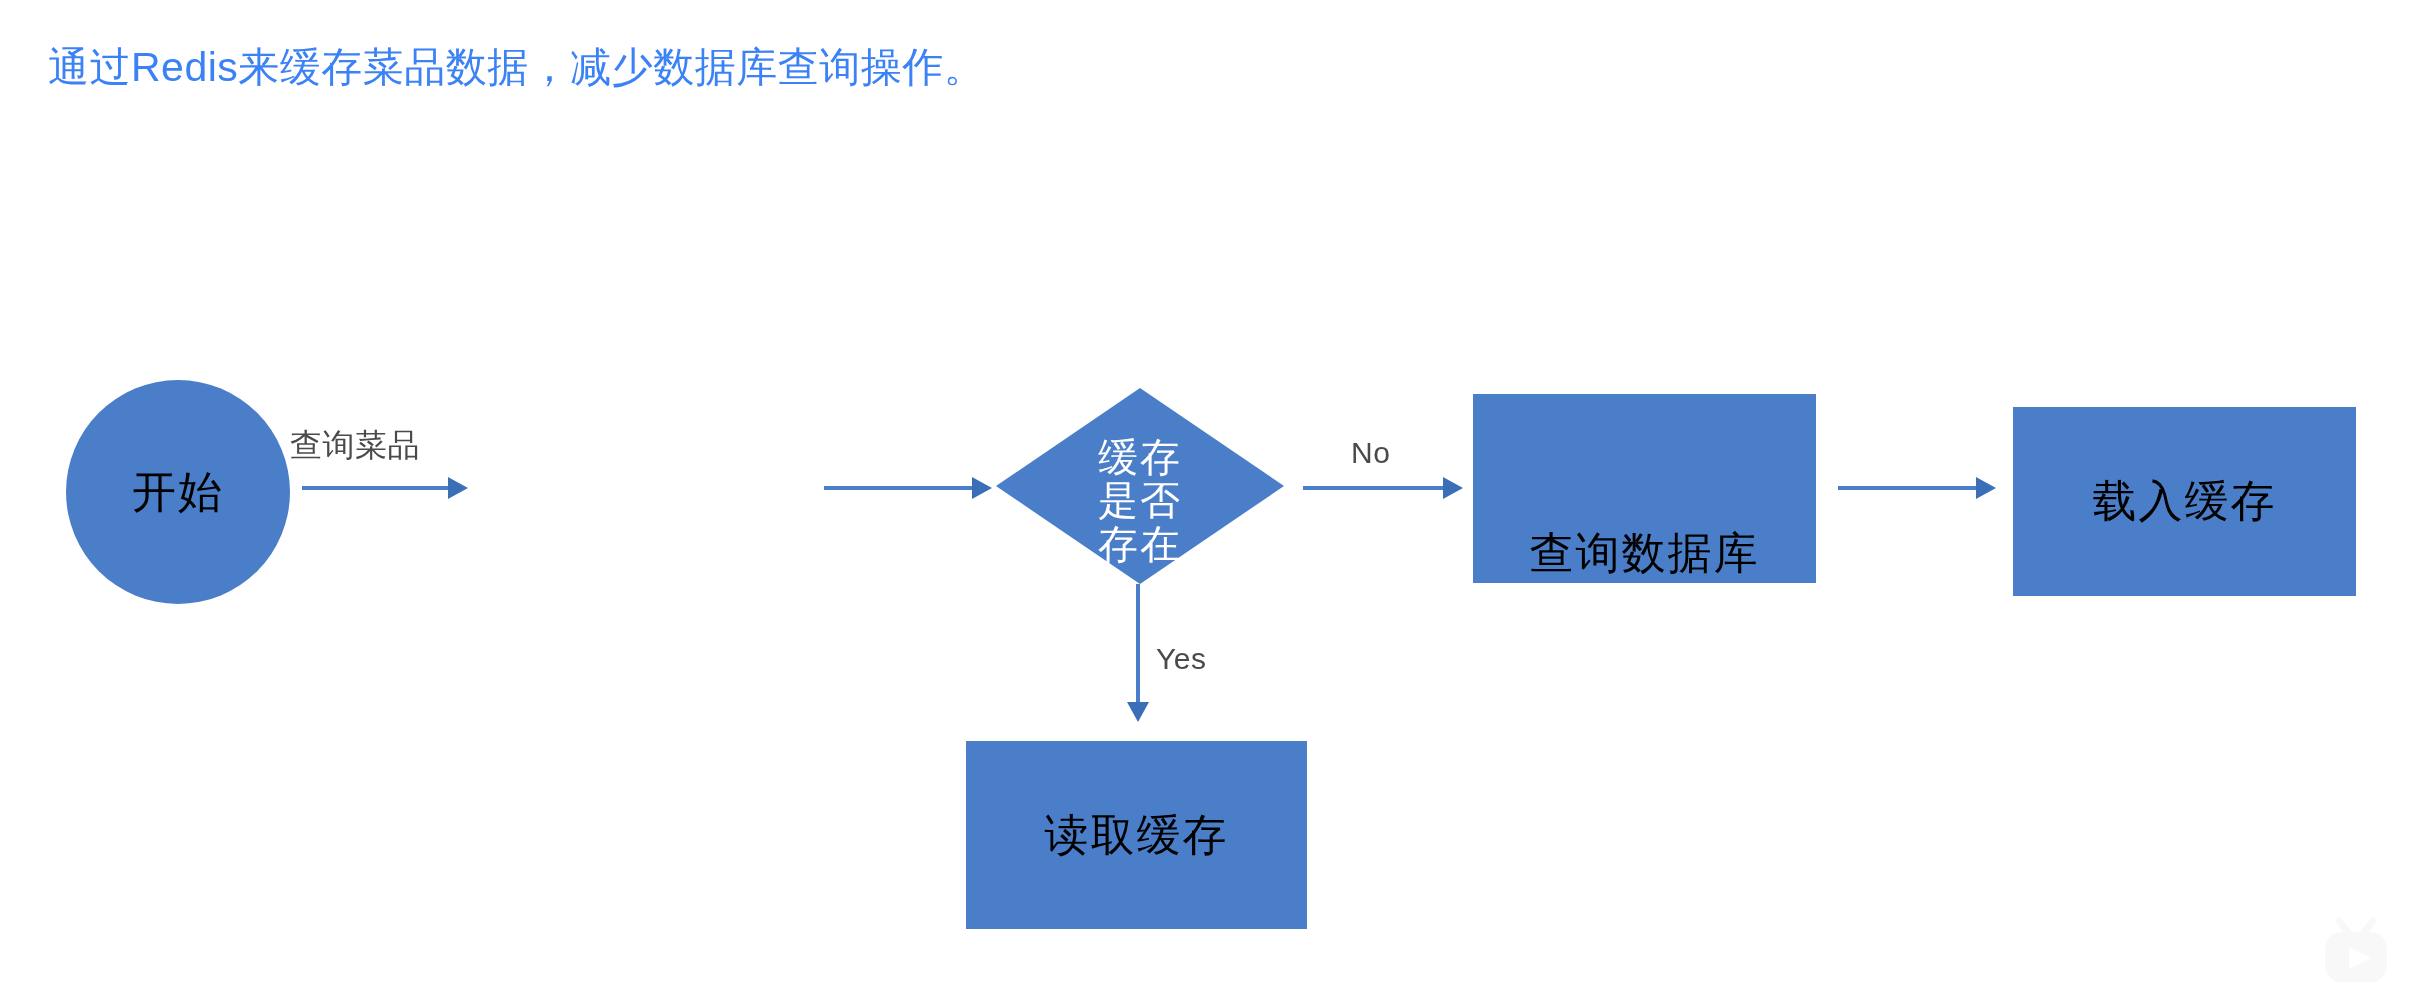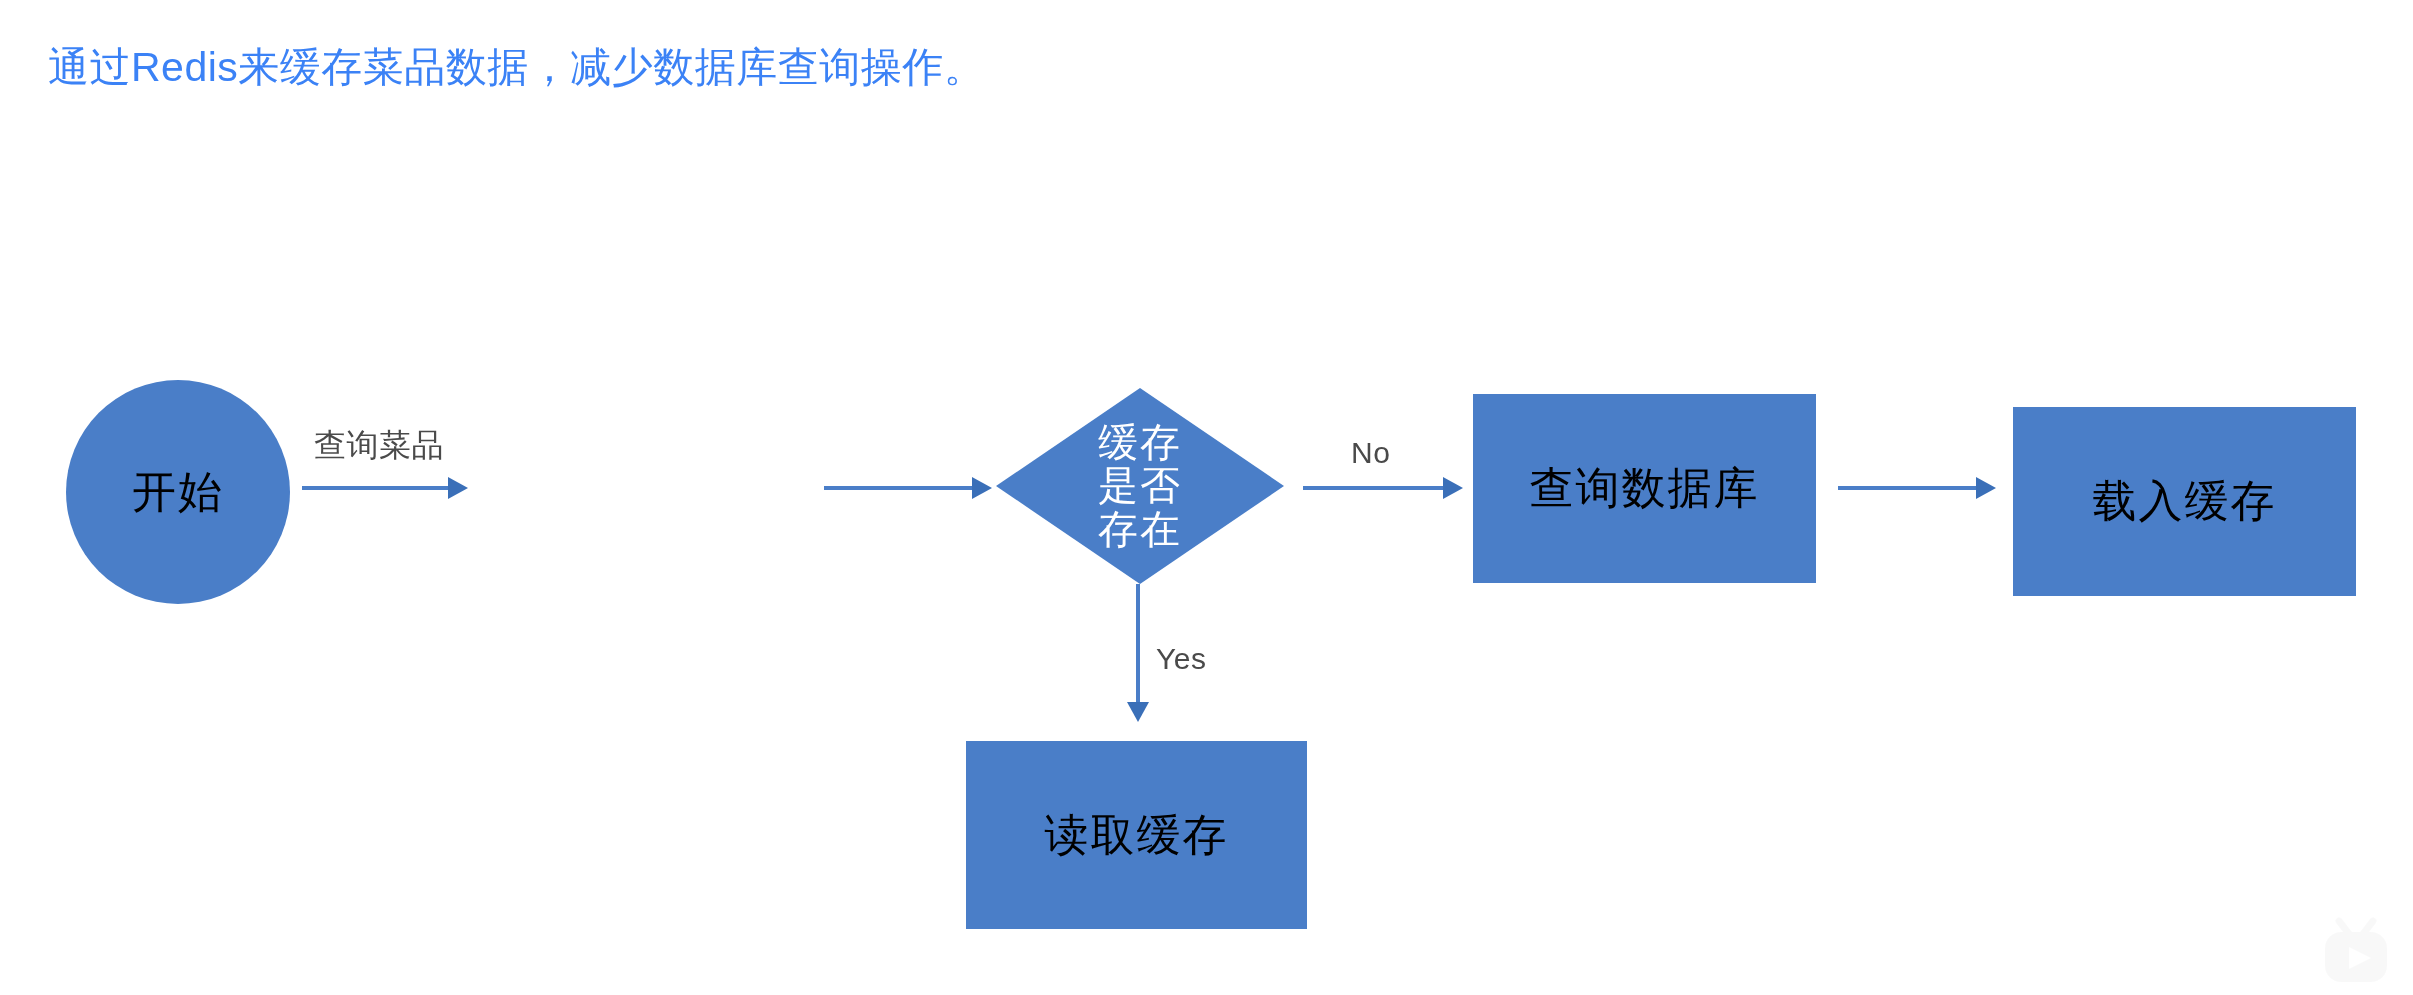--- a/index.html
+++ b/index.html
@@ -61,21 +61,21 @@
   .node-diamond-shape {
     position: absolute;
     left: 0;
     top: 0;
     width: 100%;
     height: 100%;
   }
   .node-diamond-label {
     position: absolute;
     left: 0;
-    top: 0;
+    top: 15px;
     width: 100%;
     height: 100%;
     display: flex;
     flex-direction: column;
     align-items: center;
     justify-content: center;
     color: #ffffff;
     font-size: 40px;
     line-height: 1.08;
     letter-spacing: 2px;
@@ -132,21 +132,21 @@
   <div class="node node-circle" style="left:66px; top:380px; width:224px; height:224px;">
     <span>开始</span>
   </div>
 
   <div class="edge" style="left:302px; top:474px; width:168px; height:28px;">
     <svg width="168" height="28" viewBox="0 0 168 28">
       <line x1="0" y1="14" x2="148" y2="14" stroke="#4a7ec8" stroke-width="4"></line>
       <polygon points="146,3 166,14 146,25" fill="#3a6fb8"></polygon>
     </svg>
   </div>
-  <div class="edge-label cn" style="left:314px; top:424px;">查询菜品</div>
+  <div class="edge-label cn" style="left:290px; top:424px;">查询菜品</div>
 
 
   <div class="edge" style="left:824px; top:474px; width:170px; height:28px;">
     <svg width="170" height="28" viewBox="0 0 170 28">
       <line x1="0" y1="14" x2="150" y2="14" stroke="#4a7ec8" stroke-width="4"></line>
       <polygon points="148,3 168,14 148,25" fill="#3a6fb8"></polygon>
     </svg>
   </div>
 
   <div class="node-diamond-wrap" style="left:996px; top:388px; width:288px; height:196px;">
@@ -161,21 +161,21 @@
   </div>
 
   <div class="edge" style="left:1303px; top:474px; width:162px; height:28px;">
     <svg width="162" height="28" viewBox="0 0 162 28">
       <line x1="0" y1="14" x2="142" y2="14" stroke="#4a7ec8" stroke-width="4"></line>
       <polygon points="140,3 160,14 140,25" fill="#3a6fb8"></polygon>
     </svg>
   </div>
   <div class="edge-label" style="left:1351px; top:436px;">No</div>
 
-  <div class="node node-rect" style="left:1473px; top:394px; width:343px; height:189px;">
+  <div class="node node-rect" style="left:1473px; top:394px; width:343px; height:189px;align-items:flex-end;">
     <span>查询数据库</span>
   </div>
 
   <div class="edge" style="left:1838px; top:474px; width:160px; height:28px;">
     <svg width="160" height="28" viewBox="0 0 160 28">
       <line x1="0" y1="14" x2="140" y2="14" stroke="#4a7ec8" stroke-width="4"></line>
       <polygon points="138,3 158,14 138,25" fill="#3a6fb8"></polygon>
     </svg>
   </div>
 

